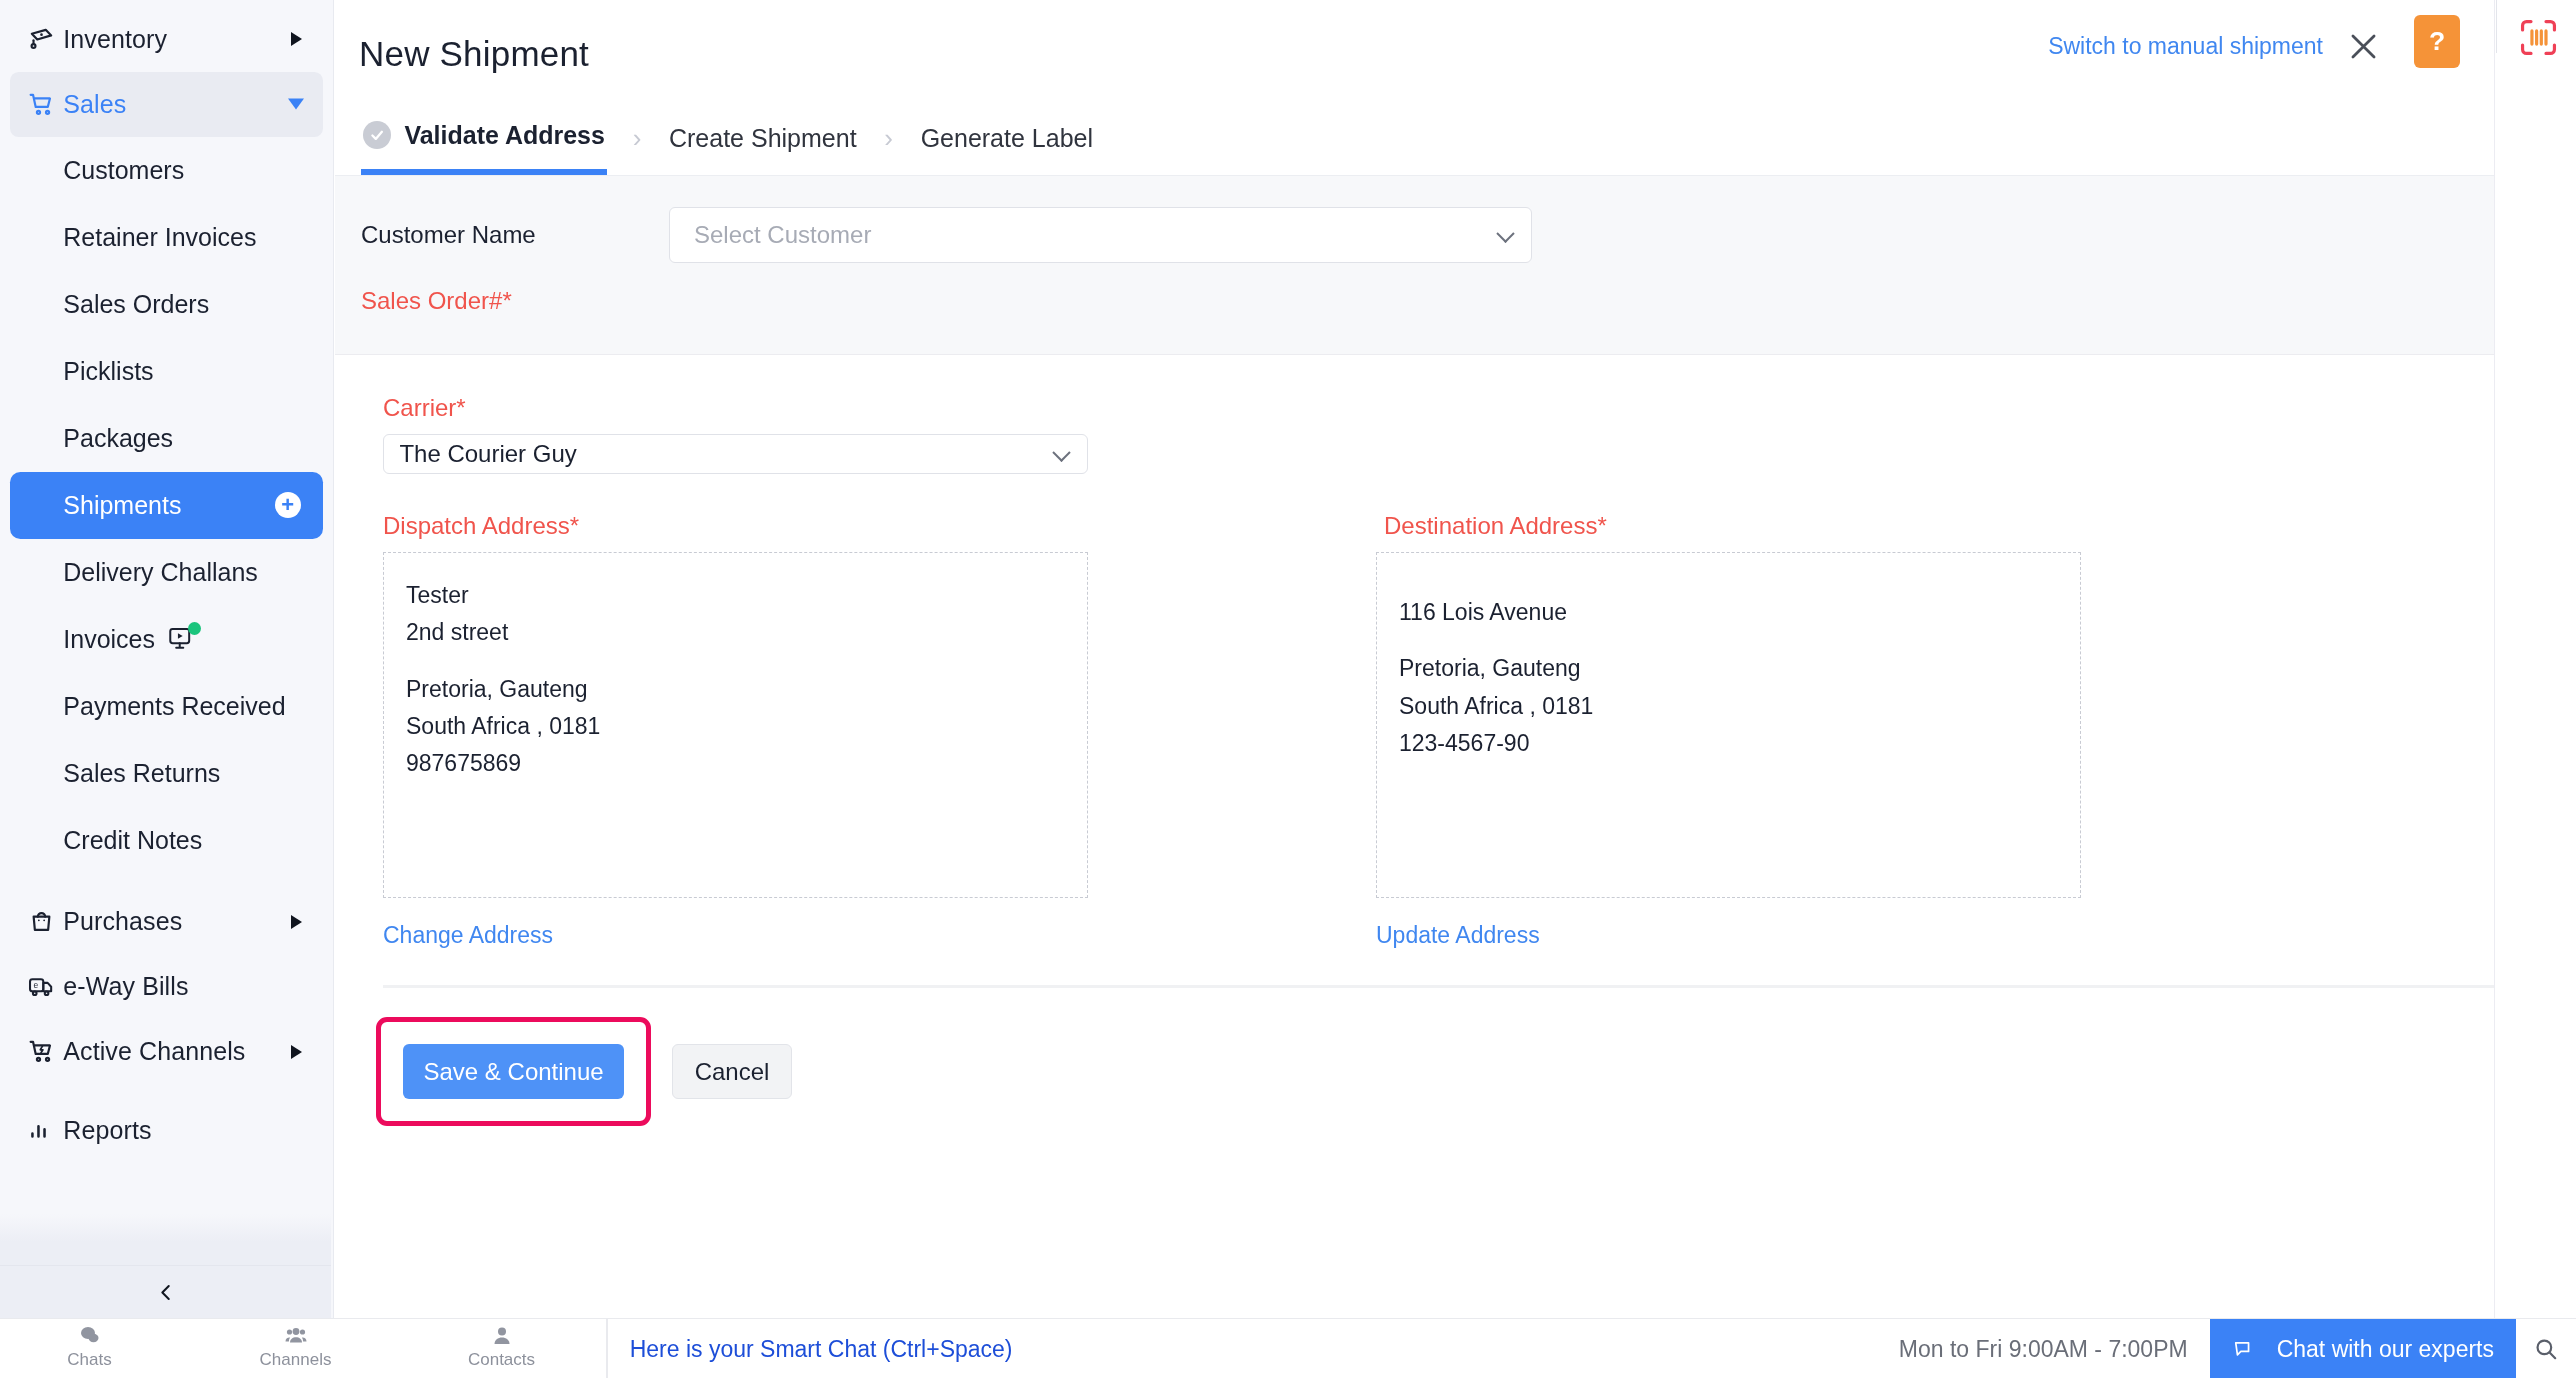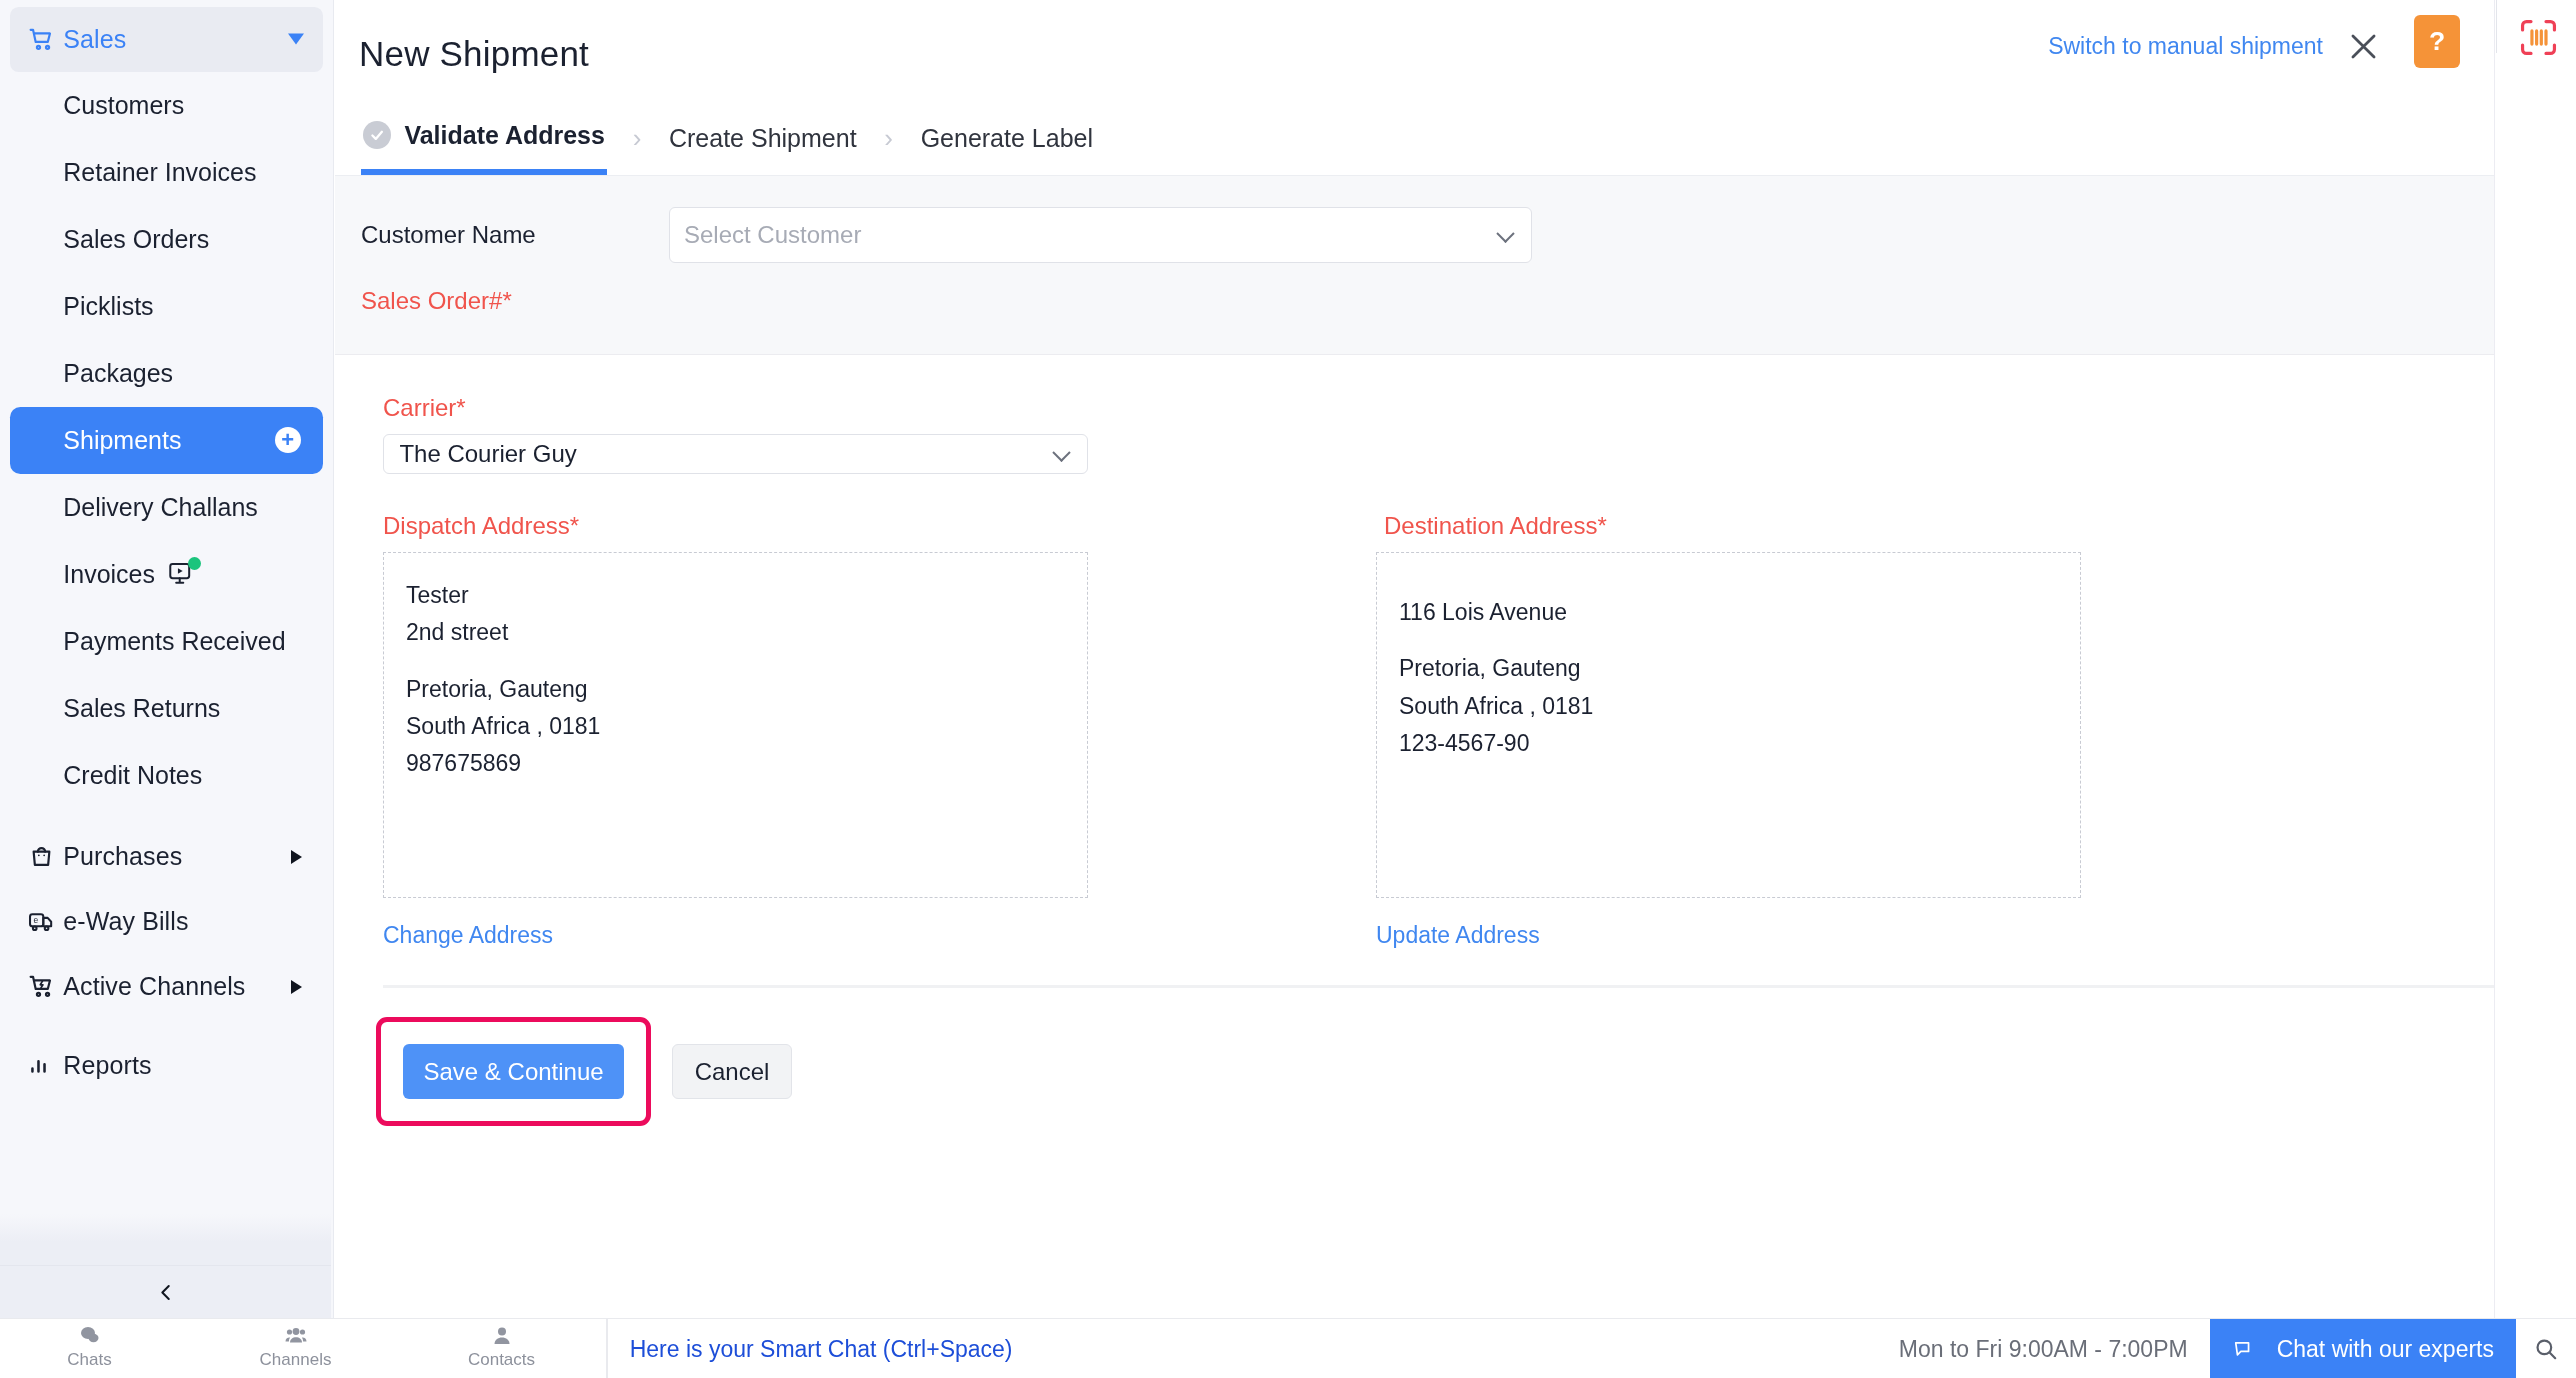--- a/index.html
+++ b/index.html
@@ -186,21 +186,21 @@
     font-size: 24px; color: #1b2130;
   }
   .f-label.req { color: #f0544c; }
   .select-box {
     position: relative;
     width: 863px; height: 56px;
     background: #ffffff;
     border: 1.7px solid #e0e2e8;
     border-radius: 6px;
     display: flex; align-items: center;
-    padding-left: 14px;
+    padding-left: 24px;
     font-size: 24px; color: #1b2130;
     cursor: pointer;
   }
   .select-box.placeholder { color: #a7abb5; }
   .select-box.focused {
     border: 2.6px solid #4d90f0;
     box-shadow: 0 0 0 5.1px rgba(77,144,240,.22);
     height: 62px;
   }
   .chev {
@@ -308,20 +308,32 @@
   }
 </style>
 </head>
 <body>
 
 <div class="app">
 
   <div class="sidebar">
     <div class="nav-list">
 
+      <div class="nav-row">
+        <span class="nav-ico">
+          <svg width="29" height="29" viewBox="0 0 24 24" fill="none" stroke="currentColor" stroke-width="1.8" stroke-linecap="round" stroke-linejoin="round">
+            <path d="M4 7.2 L15.5 4 L20 8.6 L8.5 12 Z"></path>
+              <circle cx="12" cy="8" r="1.1" fill="currentColor" stroke="none"></circle>
+            <path d="M5.4 12.6 L5.4 15.6"></path>
+              <circle cx="5.4" cy="17.4" r="1.6"></circle>
+          </svg>
+        </span>
+        <span class="nav-label">Inventory</span>
+        <span class="caret-right"></span>
+      </div>
 
       <div class="nav-row expanded">
         <span class="nav-ico">
           <svg width="29" height="29" viewBox="0 0 24 24" fill="none" stroke="currentColor" stroke-width="1.8" stroke-linecap="round" stroke-linejoin="round">
             <path d="M3 4h2l2.2 10h10l1.8-7H6.2"></path>
               <circle cx="9.5" cy="18.5" r="1.3"></circle>
               <circle cx="17" cy="18.5" r="1.3"></circle>
           </svg>
         </span>
         <span class="nav-label">Sales</span>

